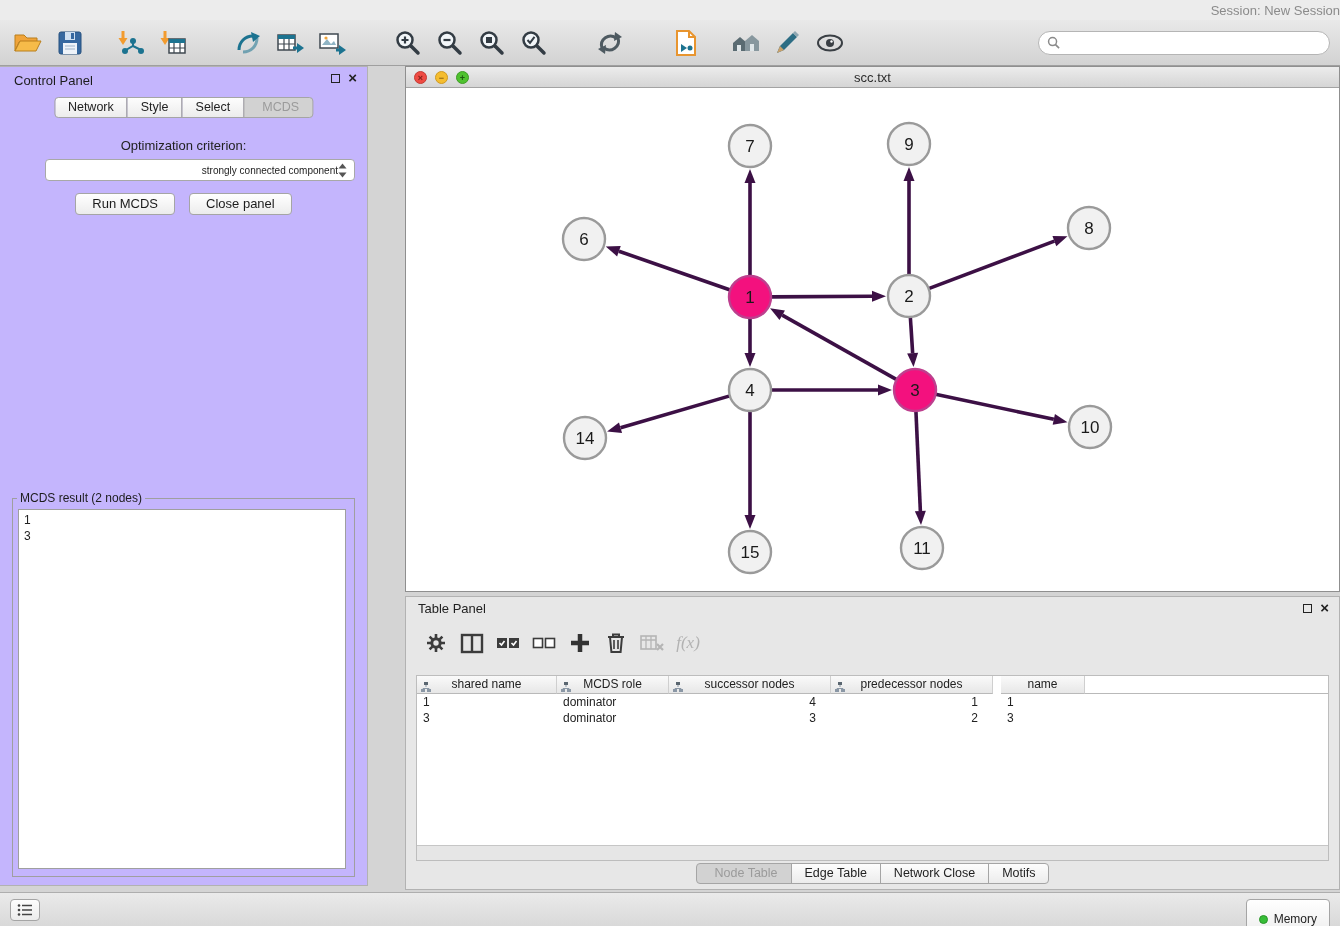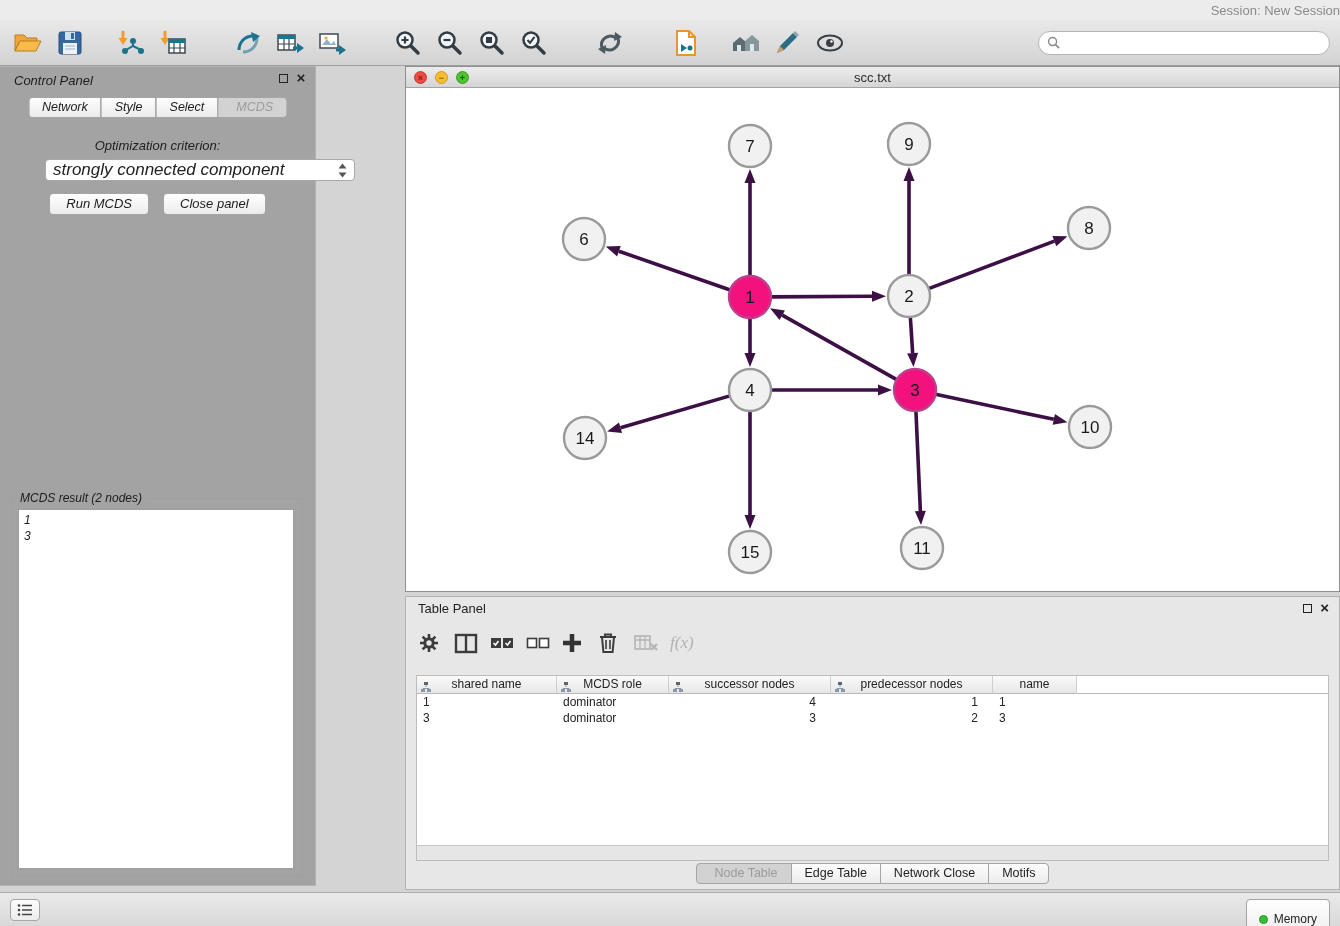--- a/index.html
+++ b/index.html
@@ -14,35 +14,35 @@
     background:linear-gradient(#e9e9e9,#d2d2d2); border-bottom:1px solid #9f9f9f;
     display:flex; align-items:center; padding:0 10px; }
   .tb-btn { width:36px; height:38px; display:flex; align-items:center; justify-content:center; margin-right:6px; border-radius:4px; }
   .tb-gap { width:18px; } .tb-gap.big { width:34px; }
   .tb-spacer { flex:1; }
   .searchbox { width:292px; height:24px; background:#fff; border:1px solid #b5b5b5; border-radius:12px;
     display:flex; align-items:center; padding:0 8px; }
   .searchbox input { border:none; outline:none; flex:1; font-size:12px; font-family:"Liberation Sans",sans-serif; background:transparent; margin-left:5px; }
 
   
-  .control-panel { position:absolute; left:0; top:66px; width:316px; height:820px;
-    background:#a3a3a3; border:1px solid #b2b2b2; border-left:none;font-style:italic; }
+  .control-panel { position:absolute; left:0; top:66px; width:368px; height:820px;
+    background:#c4b5fd; border:1px solid #b2b2b2; border-left:none; }
   .cp-title { position:absolute; top:6px; left:14px; font-size:13px; color:#1c1c1c; }
   .win-btns { position:absolute; top:6px; right:10px; display:flex; align-items:center; gap:8px; }
   .wb-square { width:9px; height:9px; border:1.5px solid #222; display:inline-block; }
   .wb-x { font-size:15px; font-weight:bold; line-height:10px; color:#222; }
   .cp-tabs { position:absolute; top:30px; left:50%; transform:translateX(-50%); display:flex; }
   .seg-tab { height:21px; line-height:19px; padding:0 13px; font-size:12.5px; color:#222;
     background:linear-gradient(#fdfdfd,#ececec); border:1px solid #a5a5a5; margin-left:-1px; }
   .seg-tab:first-child { border-radius:4px 0 0 4px; margin-left:0; }
   .seg-tab:last-child { border-radius:0 4px 4px 0; }
   .seg-tab.active { background:#d2d2d2; color:#9b9b9b;padding-left:18px; }
   .cp-opt-label { position:absolute; top:71px; left:0; width:100%; text-align:center; font-size:13px; }
   .dropdown { position:absolute; top:92px; left:45px; width:310px; height:22px; background:#fff;
-    border:1px solid #a8a8a8; border-radius:4px; display:flex; align-items:center; padding:0 7px; font-size:17px; }
+    border:1px solid #a8a8a8; border-radius:4px; display:flex; align-items:center; padding:0 7px; font-size:10px;text-align:right; }
   .dropdown .dd-text { flex:1; }
   .cp-buttons { position:absolute; top:126px; left:0; width:100%; display:flex; justify-content:center; gap:14px; }
   .btn { height:22px; line-height:20px; padding:0 16px; font-size:13px; color:#1c1c1c;
     background:linear-gradient(#ffffff,#ececec); border:1px solid #a5a5a5; border-radius:4px; }
   .result-group { position:absolute; left:12px; right:12px; top:424px; bottom:8px;
     border:1px solid #9f9f9f; }
   .result-group legend { font-size:12px; padding:0 3px; margin-left:4px; color:#1c1c1c; }
   .result-list { position:absolute; left:5px; right:8px; top:4px; bottom:7px; background:#fff;
     border:1px solid #9f9f9f; font-size:12px; line-height:16px; padding:2px 5px; }
 
@@ -57,33 +57,33 @@
   .light.red   { background:#ef4b43; border:1px solid #c23b34; color:#7d1d17; }
   .light.yellow{ background:#f5bd2f; border:1px solid #cf9a22; color:#8a6414; }
   .light.green { background:#4fc22f; border:1px solid #3e9c25; color:#1f5c10; }
   .net-canvas { position:absolute; left:0; top:21px; width:933px; height:503px; background:#fff; }
 
   
   .table-panel { position:absolute; left:405px; top:596px; width:935px; height:294px;
     background:#e7e7e7; border:1px solid #b2b2b2; }
   .tp-title { position:absolute; top:4px; left:12px; font-size:13px; }
   .tp-toolbar { position:absolute; top:24px; left:12px; right:12px; height:44px; display:flex; align-items:center; }
-  .tpi { width:36px; height:32px; display:flex; align-items:center; justify-content:flex-start; }
+  .tpi { width:36px; height:32px; display:flex; align-items:center; justify-content:center; }
   .fx { font-family:"Liberation Serif", serif; font-style:italic; font-size:17px; color:#b2b2b2; }
   .tbl { position:absolute; left:10px; top:78px; width:913px; height:186px; background:#fff;
     border:1px solid #bdbdbd; overflow:hidden; display:flex; flex-direction:column; }
   .tbl-head { display:flex; height:18px; flex:0 0 18px; }
   .th { position:relative; background:linear-gradient(#fafafa,#e7e7e7); border-right:1px solid #cfcfcf;
     border-bottom:1px solid #b9b9b9; font-size:12px; text-align:center; line-height:17px; }
   .th .th-icon { position:absolute; left:4px; top:4px; }
   .th-fill { flex:1; border-right:none; background:#fff; border-bottom:1px solid #b9b9b9; }
   .tbl-row { display:flex; height:16px; flex:0 0 16px; }
   .td { font-size:12px; line-height:16px; padding:0 6px; white-space:nowrap; overflow:hidden; }
   .td.right { text-align:right; padding-right:15px; }
-  .c0{width:140px;} .c1{width:112px;} .c2{width:162px;} .c3{width:162px;} .c4{width:84px;}
+  .c0{width:140px;} .c1{width:112px;} .c2{width:162px;} .c3{width:162px;} .c4{width:84px;margin-left:8px;}
   .tbl-fill { flex:1; background:#fff; }
   .tbl-hscroll { flex:0 0 15px; background:#e6e6e6; border-top:1px solid #c6c6c6; }
   .tp-tabs { position:absolute; left:0; bottom:5px; width:100%; display:flex; justify-content:center; }
 
   
   .statusbar { position:absolute; left:0; top:892px; width:1340px; height:34px;
     background:linear-gradient(#eaeaea,#d9d9d9); border-top:1px solid #aeaeae; }
   .sb-left-btn { position:absolute; left:10px; top:6px; width:30px; height:22px;
     background:linear-gradient(#fdfdfd,#ececec); border:1px solid #a5a5a5; border-radius:4px;
     display:flex; align-items:center; justify-content:center; }

